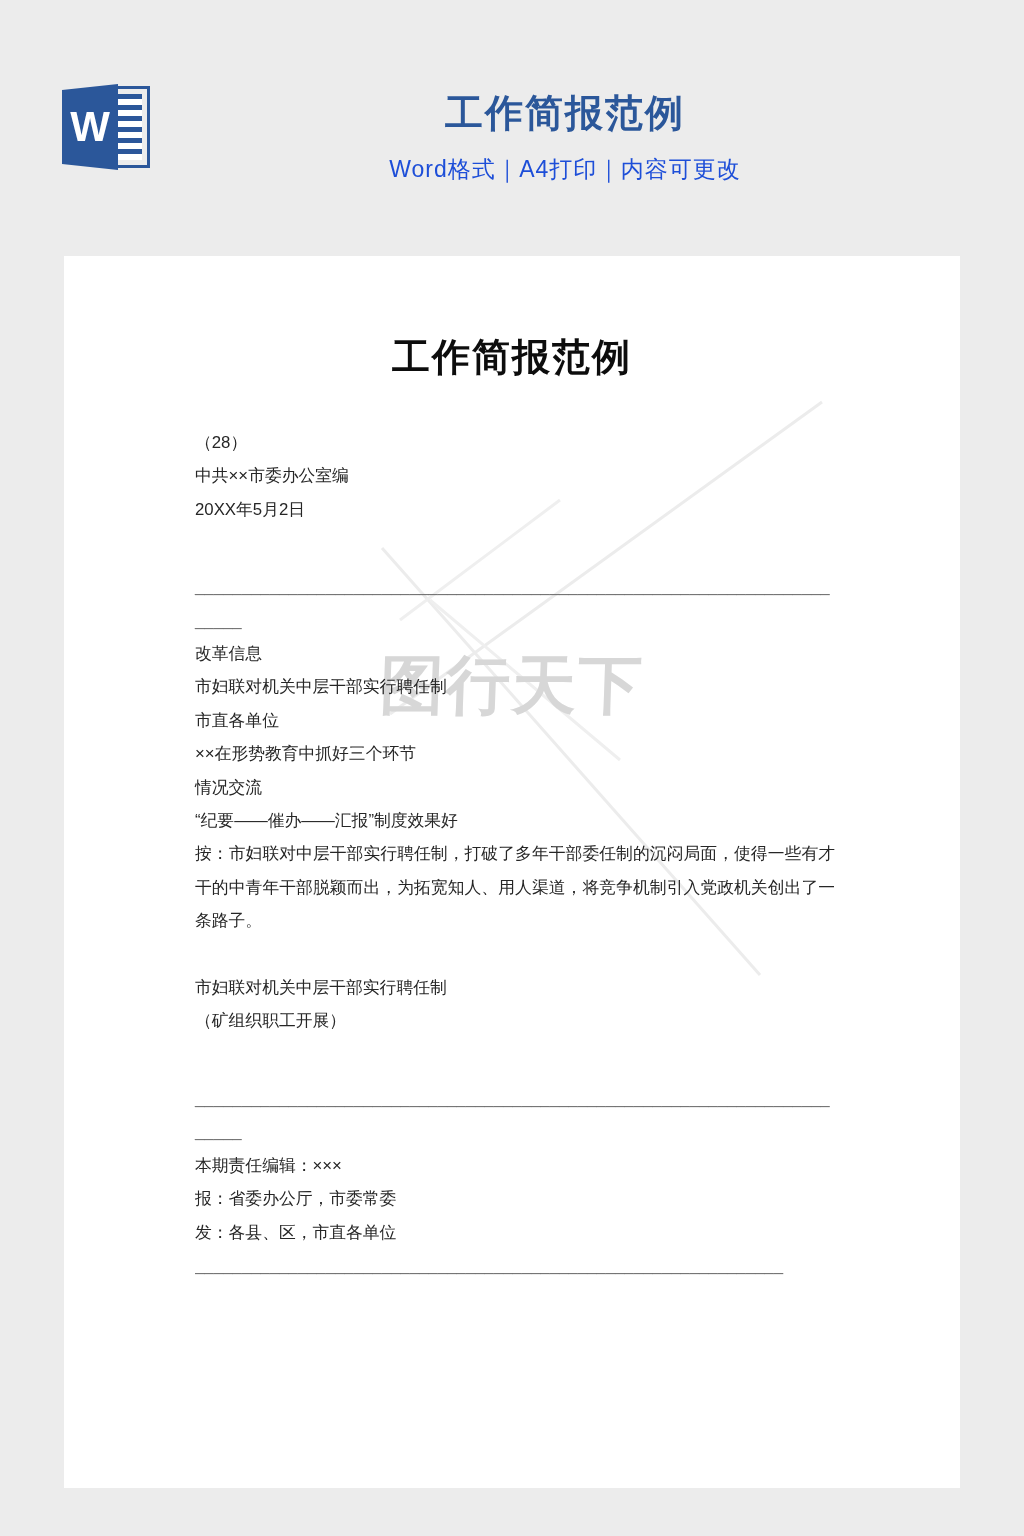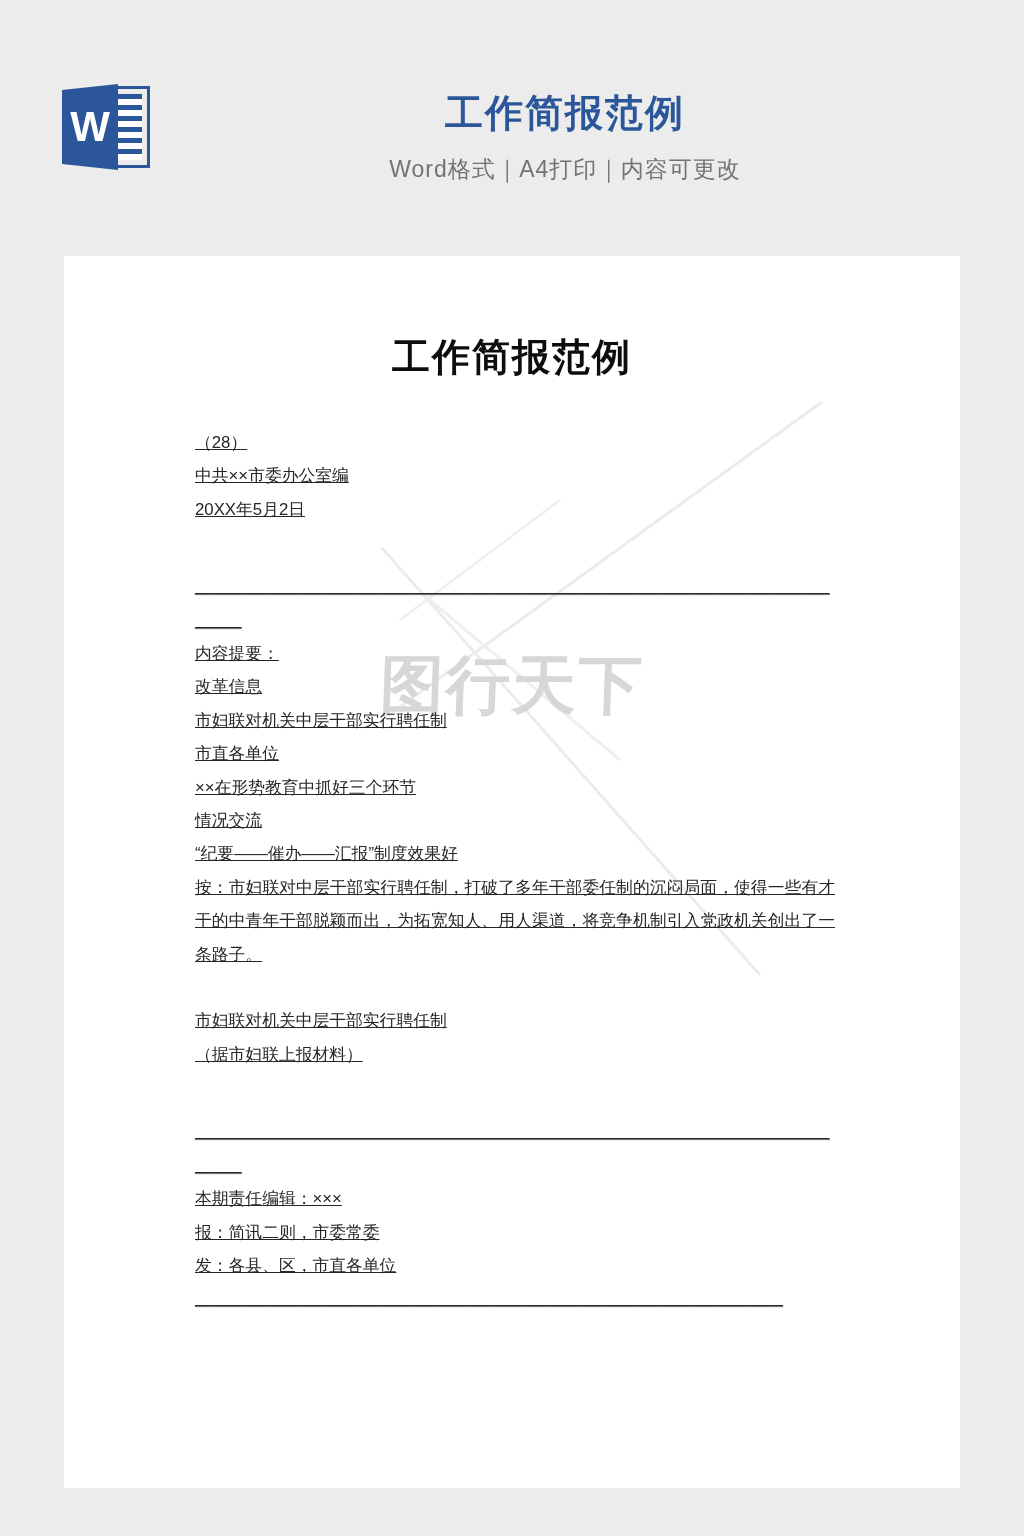--- a/index.html
+++ b/index.html
@@ -19,38 +19,38 @@
   }
   .word-icon-panel {
     position:absolute; left:0; top:4px; width:56px; height:86px;
     background:#2b579a;
     clip-path:polygon(0 7%, 100% 0, 100% 100%, 0 93%);
     display:flex; align-items:center; justify-content:center;
   }
   .word-icon-panel span { color:#ffffff; font-size:42px; font-weight:bold; line-height:1; }
   .header-text { position:absolute; left:565px; top:88px; transform:translateX(-50%); text-align:center; white-space:nowrap; }
   .header-title { font-size:38px; font-weight:bold; color:#2b579a; letter-spacing:2px; }
-  .header-subtitle { margin-top:15px; font-size:23px; color:#737373; letter-spacing:1px; }
+  .header-subtitle { margin-top:15px; font-size:23px; color:#1d4ed8; letter-spacing:1px; }
 
   
   .doc-page { position:absolute; left:64px; top:256px; width:896px; height:1232px; background:#ffffff; }
   .wm-lines { position:absolute; left:0; top:0; width:896px; height:1232px; z-index:0; }
   .wm-text {
     position:absolute; left:316px; top:386px; z-index:0;
     font-family:"DejaVu Serif", serif; font-size:64px; font-weight:bold;
     color:#d7d7d7; letter-spacing:2px; white-space:nowrap;
     transform:skewX(-2deg);
   }
   .doc-title {
     position:absolute; left:0; top:76px; width:100%; z-index:1;
     text-align:center; font-size:38px; font-weight:bold; color:#0d0d0d; letter-spacing:2px;
   }
   .doc-body {
     position:absolute; left:131px; top:170px; width:640px; z-index:1;
-    font-size:16.8px; line-height:33.4px; color:#262626;text-decoration:underline;
+    font-size:16.8px; line-height:33.4px; color:#262626;
   }
   .line { white-space:nowrap; }
   .blank { height:33.4px; }
   .para { text-align:justify; }
   .divider { color:#6e6e6e; }
   .divider.wrap { word-break:break-all; white-space:normal;margin-top:44px; }
   .divider.nowrap { white-space:nowrap; overflow:hidden; }
 </style>
 </head>
 <body>
@@ -80,38 +80,37 @@
 
     <div class="doc-title">工作简报范例</div>
 
     <div class="doc-body">
       <div class="line">（28）</div>
       <div class="line">中共××市委办公室编</div>
       <div class="line">20XX年5月2日</div>
 
       <div class="divider wrap">_________________________________________________________________________</div>
 
-      <div class="line">内容提要：</div>
       <div class="line">改革信息</div>
       <div class="line">市妇联对机关中层干部实行聘任制</div>
       <div class="line">市直各单位</div>
       <div class="line">××在形势教育中抓好三个环节</div>
       <div class="line">情况交流</div>
       <div class="line">“纪要——催办——汇报”制度效果好</div>
 
       <div class="para">按：市妇联对中层干部实行聘任制，打破了多年干部委任制的沉闷局面，使得一些有才干的中青年干部脱颖而出，为拓宽知人、用人渠道，将竞争机制引入党政机关创出了一条路子。</div>
 
       <div class="blank"></div>
 
       <div class="line">市妇联对机关中层干部实行聘任制</div>
-      <div class="line">（据市妇联上报材料）</div>
+      <div class="line">（矿组织职工开展）</div>
 
       <div class="divider wrap">_________________________________________________________________________</div>
 
       <div class="line">本期责任编辑：×××</div>
-      <div class="line">报：简讯二则，市委常委</div>
+      <div class="line">报：省委办公厅，市委常委</div>
       <div class="line">发：各县、区，市直各单位</div>
 
       <div class="divider nowrap">_______________________________________________________________</div>
     </div>
 
   </div>
 </div>
 
 </body></html>

